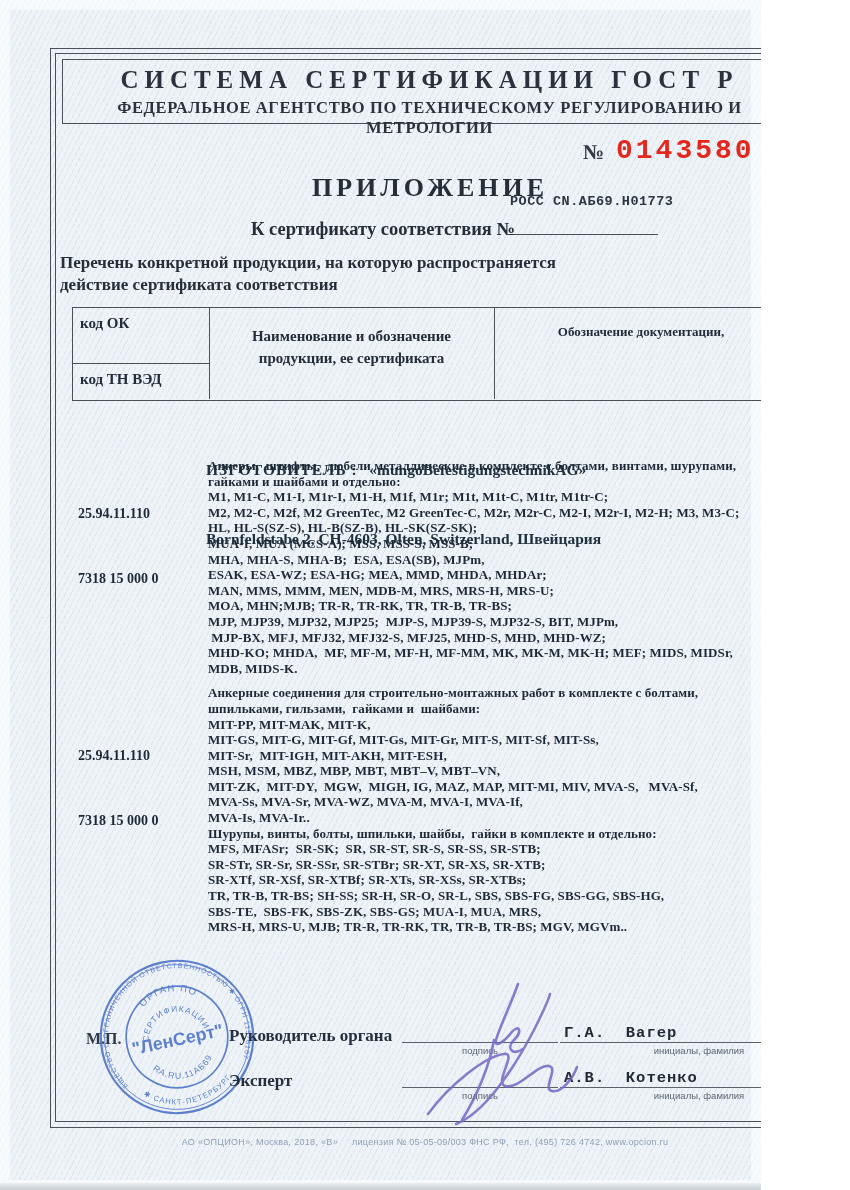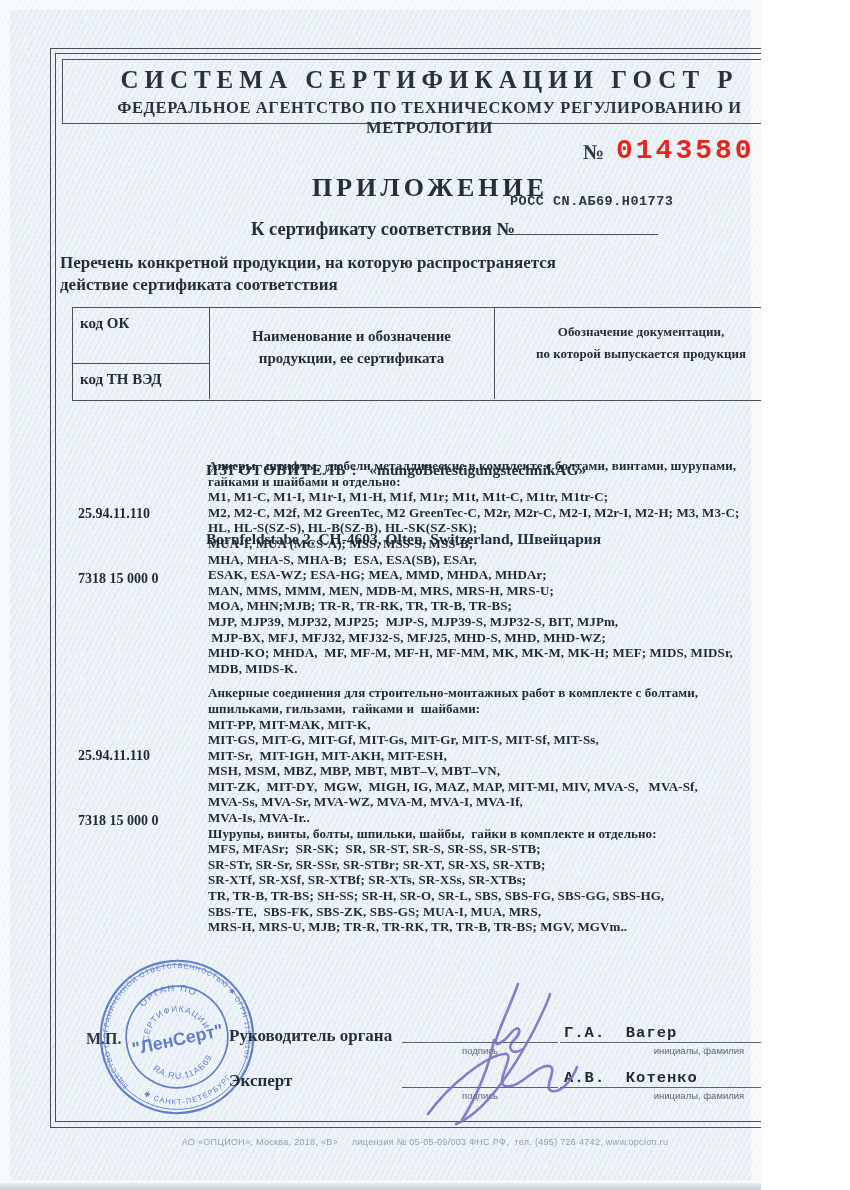--- a/index.html
+++ b/index.html
@@ -103,42 +103,41 @@
   <div class="abs tbl-v2"></div>
   <div class="abs tbl-h1"></div>
   <div class="abs cell-ok">код ОК</div>
   <div class="abs cell-tnved">код ТН ВЭД</div>
   <div class="abs cell-name">
     <div>Наименование и обозначение</div>
     <div>продукции, ее сертификата</div>
   </div>
   <div class="abs cell-docs">
     <div>Обозначение документации,</div>
-    <div>по которой выпускается продукция</div>
   </div>
 
   <div class="abs manu">
     <div><span class="lbl">ИЗГОТОВИТЕЛЬ :</span><span>   </span><span>«mungoBefestigungstechnikAG»</span></div>
     <div>Bornfeldstabe 2, CH-4603, Olten, Switzerland, Швейцария</div>
   </div>
 
   <div class="abs content">
     <div class="block block1">
       <div class="codes">
         <div>25.94.11.110</div>
         <div>7318 15 000 0</div>
       </div>
       <div class="lines">
           <div class="product-line">Анкеры,  штифты,  дюбели металлические в комплекте с болтами, винтами, шурупами,</div>
           <div class="product-line">гайками и шайбами и отдельно:</div>
           <div class="product-line">M1, M1-C, M1-I, M1r-I, M1-H, M1f, M1r; M1t, M1t-C, M1tr, M1tr-C;</div>
           <div class="product-line">M2, M2-C, M2f, M2 GreenTec, M2 GreenTec-C, M2r, M2r-C, M2-I, M2r-I, M2-H; M3, M3-C;</div>
           <div class="product-line">HL, HL-S(SZ-S), HL-B(SZ-B), HL-SK(SZ-SK);</div>
           <div class="product-line">MUA-I, MUA (MCS-A); MSS, MSS-S, MSS-B;</div>
-          <div class="product-line">MHA, MHA-S, MHA-B;  ESA, ESA(SB), ESAr,</div>
+          <div class="product-line">MHA, MHA-S, MHA-B;  ESA, ESA(SB), MJPm,</div>
           <div class="product-line">ESAK, ESA-WZ; ESA-HG; MEA, MMD, MHDA, MHDAr;</div>
           <div class="product-line">MAN, MMS, MMM, MEN, MDB-M, MRS, MRS-H, MRS-U;</div>
           <div class="product-line">MOA, MHN;MJB; TR-R, TR-RK, TR, TR-B, TR-BS;</div>
           <div class="product-line">MJP, MJP39, MJP32, MJP25;  MJP-S, MJP39-S, MJP32-S, BIT, MJPm,</div>
           <div class="product-line"> MJP-BX, MFJ, MFJ32, MFJ32-S, MFJ25, MHD-S, MHD, MHD-WZ;</div>
           <div class="product-line">MHD-KO; MHDA,  MF, MF-M, MF-H, MF-MM, MK, MK-M, MK-H; MEF; MIDS, MIDSr,</div>
           <div class="product-line">MDB, MIDS-K.</div>
         </div>
     </div>
     <div class="block block2">

